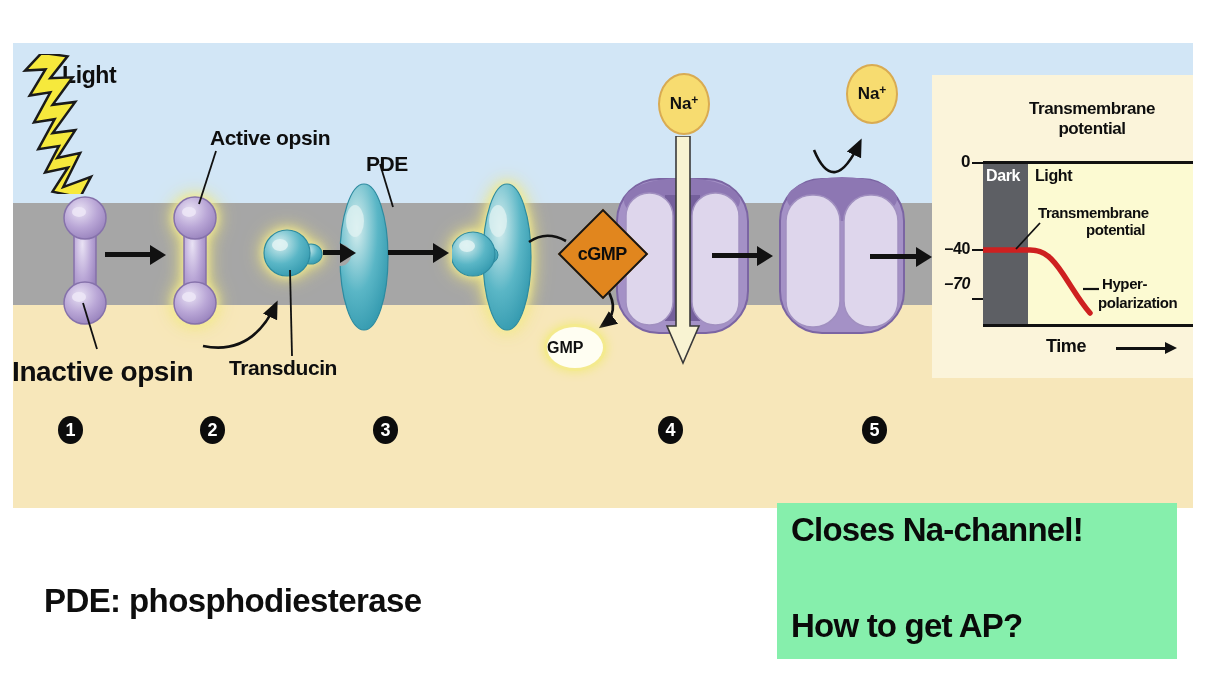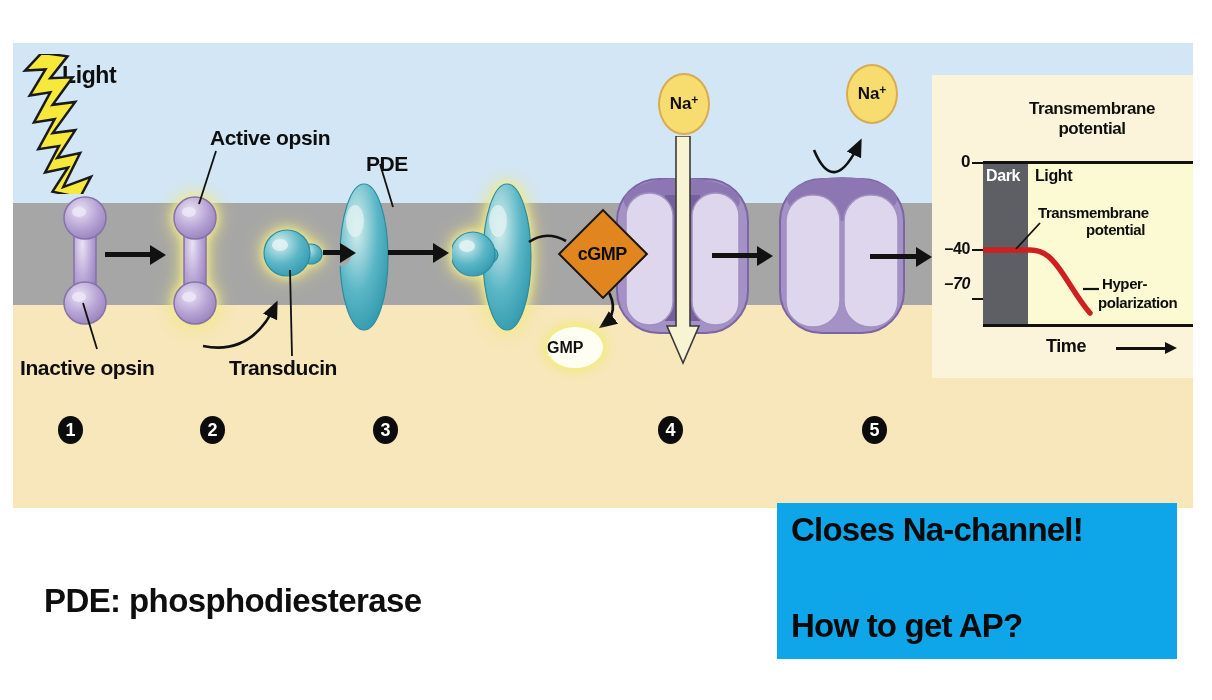--- a/index.html
+++ b/index.html
@@ -34,21 +34,21 @@
     font-weight:bold;font-size:16px;color:#111;}
   
   #panel{left:932px;top:75px;width:261px;height:303px;background:#fbf4da;z-index:3;}
   #panel .axis{position:absolute;background:#111;}
   #plot-dark{position:absolute;left:51px;top:88px;width:45px;height:163px;background:#5d5f64;}
   #plot-light{position:absolute;left:96px;top:88px;width:165px;height:163px;background:#fcfad2;}
   .time-arrow{position:absolute;left:184px;top:272px;width:50px;height:3px;background:#111;}
   .time-arrow::after{content:'';position:absolute;right:-11px;top:-5px;width:0;height:0;
     border-left:12px solid #111;border-top:6.5px solid transparent;border-bottom:6.5px solid transparent;}
   
-  #notebox{left:777px;top:503px;width:400px;height:156px;background:#0ea5e9;z-index:8;}
+  #notebox{left:777px;top:503px;width:400px;height:156px;background:#86efac;z-index:8;}
   #notebox .line{position:absolute;left:14px;font-weight:bold;font-size:33px;color:#0a0a0a;letter-spacing:-0.8px;white-space:nowrap;}
   #caption{left:44px;top:582px;font-size:33px;letter-spacing:-0.6px;}
   #copyright{position:absolute;left:12px;top:519px;font-size:15px;color:#1c1c1c;letter-spacing:-0.4px;white-space:nowrap;}
   svg{display:block;}
 </style>
 </head>
 <body>
 
 <div id="stage">
 
@@ -73,21 +73,21 @@
           <stop offset="55%" stop-color="#b9a6d6"></stop>
           <stop offset="100%" stop-color="#9680bb"></stop>
       </radialGradient>
     </defs>
     <rect x="19" y="24" width="22" height="86" rx="9" fill="url(#pg2)" stroke="#8672ab" stroke-width="1.5"></rect>
     <circle cx="30" cy="25" r="21" fill="url(#pg2)" stroke="#8672ab" stroke-width="1.5"></circle>
     <circle cx="30" cy="110" r="21" fill="url(#pg2)" stroke="#8672ab" stroke-width="1.5"></circle>
     <ellipse cx="24" cy="19" rx="7" ry="5" fill="#ece6f6" opacity="0.9"></ellipse>
     <ellipse cx="24" cy="104" rx="7" ry="5" fill="#ece6f6" opacity="0.9"></ellipse>
   </svg>
-  <div class="lbl" style="left:20px;top:356px;font-size:21px;">Inactive opsin</div>
+  <div class="lbl" style="left:12px;top:356px;font-size:28px;">Inactive opsin</div>
 
   <div class="arrow-h" style="left:105px;top:252px;width:46px;"></div>
 
   <svg class="abs glow" style="left:165px;top:193px;z-index:4;" width="60" height="134" viewBox="0 0 60 134">
     <rect x="19" y="24" width="22" height="86" rx="9" fill="url(#pg2)" stroke="#8672ab" stroke-width="1.5"></rect>
     <circle cx="30" cy="25" r="21" fill="url(#pg2)" stroke="#8672ab" stroke-width="1.5"></circle>
     <circle cx="30" cy="110" r="21" fill="url(#pg2)" stroke="#8672ab" stroke-width="1.5"></circle>
     <ellipse cx="24" cy="19" rx="7" ry="5" fill="#ece6f6" opacity="0.9"></ellipse>
     <ellipse cx="24" cy="104" rx="7" ry="5" fill="#ece6f6" opacity="0.9"></ellipse>
   </svg>

